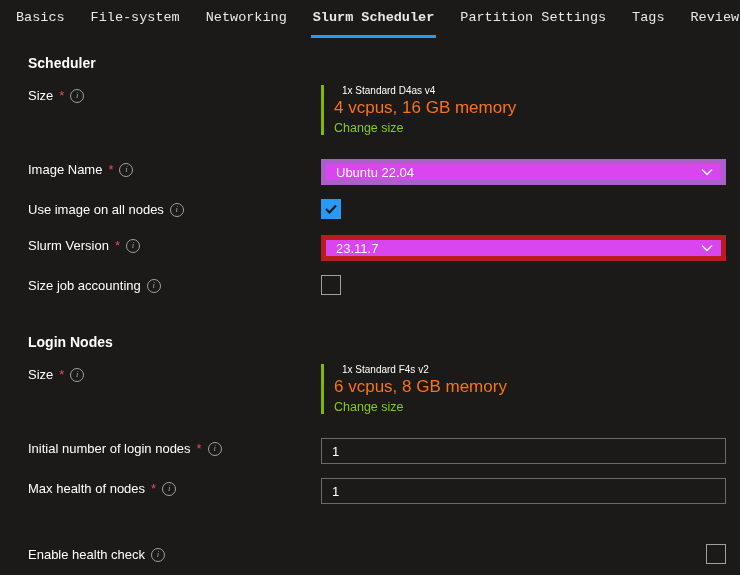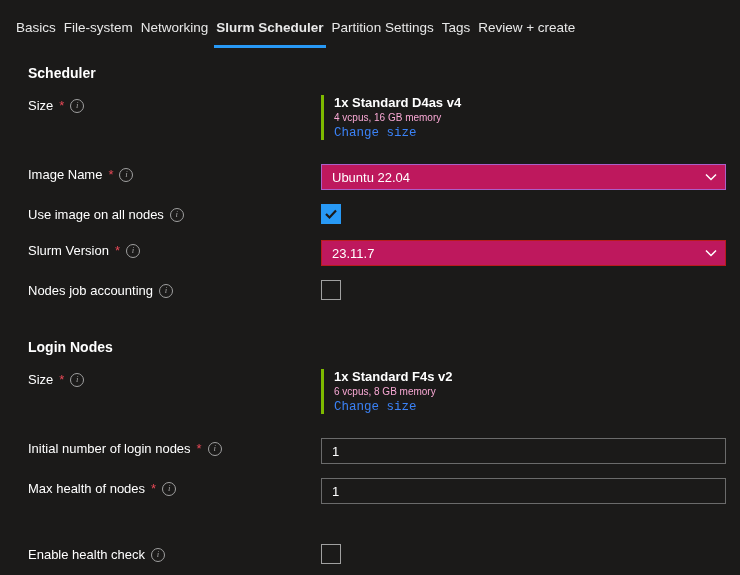--- a/index.html
+++ b/index.html
@@ -7,23 +7,24 @@
       background: #1b1a19;
       color: #ffffff;
       font-family: "Segoe UI", Arial, sans-serif;
       font-size: 13px;
       width: 740px;
       height: 575px;
       overflow: hidden;
     }
     .tabs {
       display: flex;
-      padding: 14px 14px 0 14px;
-      gap: 4px;
+      padding: 4px 14px 0 14px;
+      gap: 22px;
       border-bottom: 1px solid transparent;
+      font-family: Liberation Mono, monospace;
     }
     .tab {
       padding: 6px 2px 10px 2px;
       cursor: pointer;
       color: #e8e8e8;
       font-size: 13.5px;
       border-bottom: 3px solid transparent;
       white-space: nowrap;
     }
     .tab.active {
@@ -73,28 +74,28 @@
     .field-control { flex: 1; }
     .size-block {
       display: flex;
       align-items: stretch;
     }
     .size-bar {
       width: 3px;
       background: #7fba00;
       margin-right: 10px;
     }
-    .size-text .size-title { font-weight: 700; font-size: 13px; margin-bottom: 2px; }
-    .size-text .size-sub { font-size: 10px; color: #f9a8d4; margin-bottom: 3px; }
-    .size-text .size-link { font-size: 12.5px; color: #3b82f6; cursor: pointer; font-family: Liberation Mono, monospace; }
+    .size-text .size-title { font-weight: 400; font-size: 10px; margin-bottom: 2px; margin-left: 8px; }
+    .size-text .size-sub { font-size: 17px; color: #f97316; margin-bottom: 3px; }
+    .size-text .size-link { font-size: 12.5px; color: #84cc16; cursor: pointer; }
     .select {
       width: 100%;
       height: 26px;
-      background: #be185d;
-      border: 1px solid #b91c1c;
+      background: #d946ef;
+      border: 5px solid #b91c1c;
       color: #ffffff;
       padding: 0 28px 0 10px;
       font-size: 13px;
       display: flex;
       align-items: center;
       position: relative;
       cursor: pointer;
     }
     .select.highlight { border-color: #ab5fc8; }
     .select .chev {
@@ -206,21 +207,21 @@
         <span>23.11.7</span>
         <svg class="chev" viewBox="0 0 12 12">
             <path d="M1 3.5 L6 8.5 L11 3.5" fill="none" stroke="currentColor" stroke-width="1.5"></path>
           </svg>
       </div>
     </div>
   </div>
 
   <div class="field-row">
     <div class="field-label">
-      <span>Nodes job accounting</span>
+      <span>Size job accounting</span>
       <span class="info-icon">i</span>
     </div>
     <div class="field-control">
       <div class="checkbox">
         
       </div>
     </div>
   </div>
 
   <div class="ln-section">
@@ -259,21 +260,21 @@
       <div class="field-label">
         <span>Max health of nodes</span>
         <span class="req">*</span>
         <span class="info-icon">i</span>
       </div>
       <div class="field-control">
         <input class="text-input" value="1" style="">
       </div>
     </div>
 
-    <div class="field-row" style="margin-top:40px;">
+    <div class="field-row" style="margin-top:40px;text-align:right;">
       <div class="field-label">
         <span>Enable health check</span>
         <span class="info-icon">i</span>
       </div>
       <div class="field-control">
         <div class="checkbox">
           
         </div>
       </div>
     </div>

